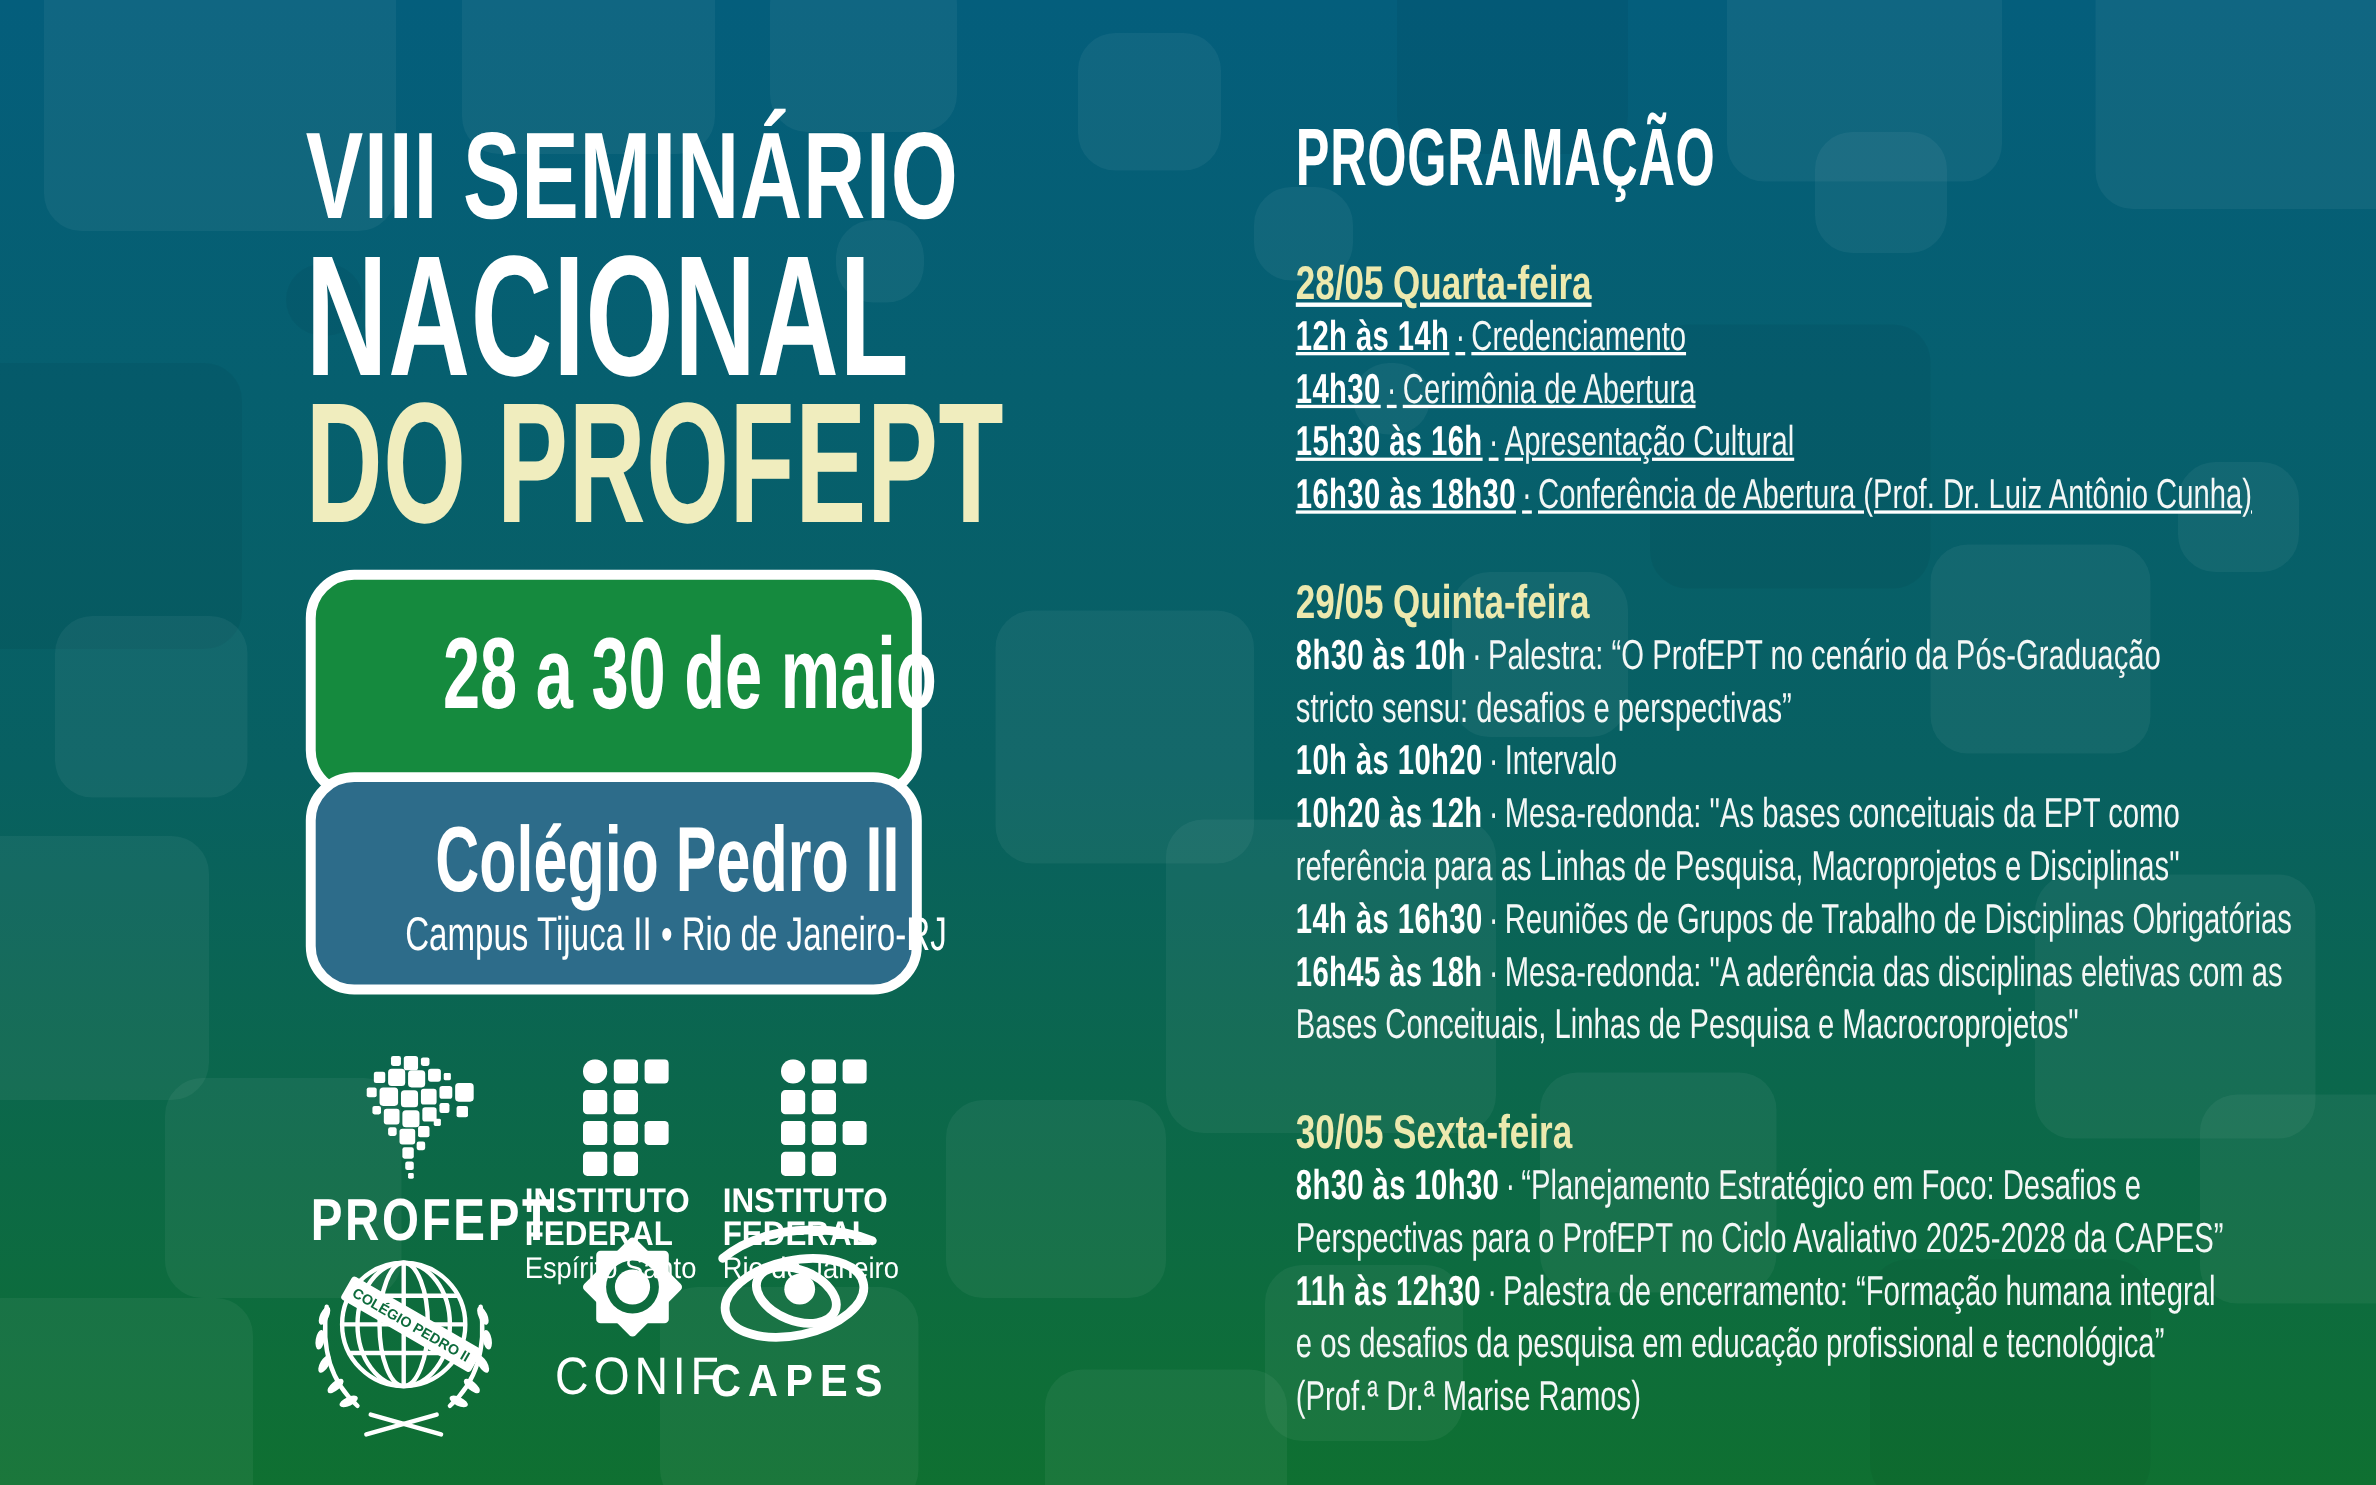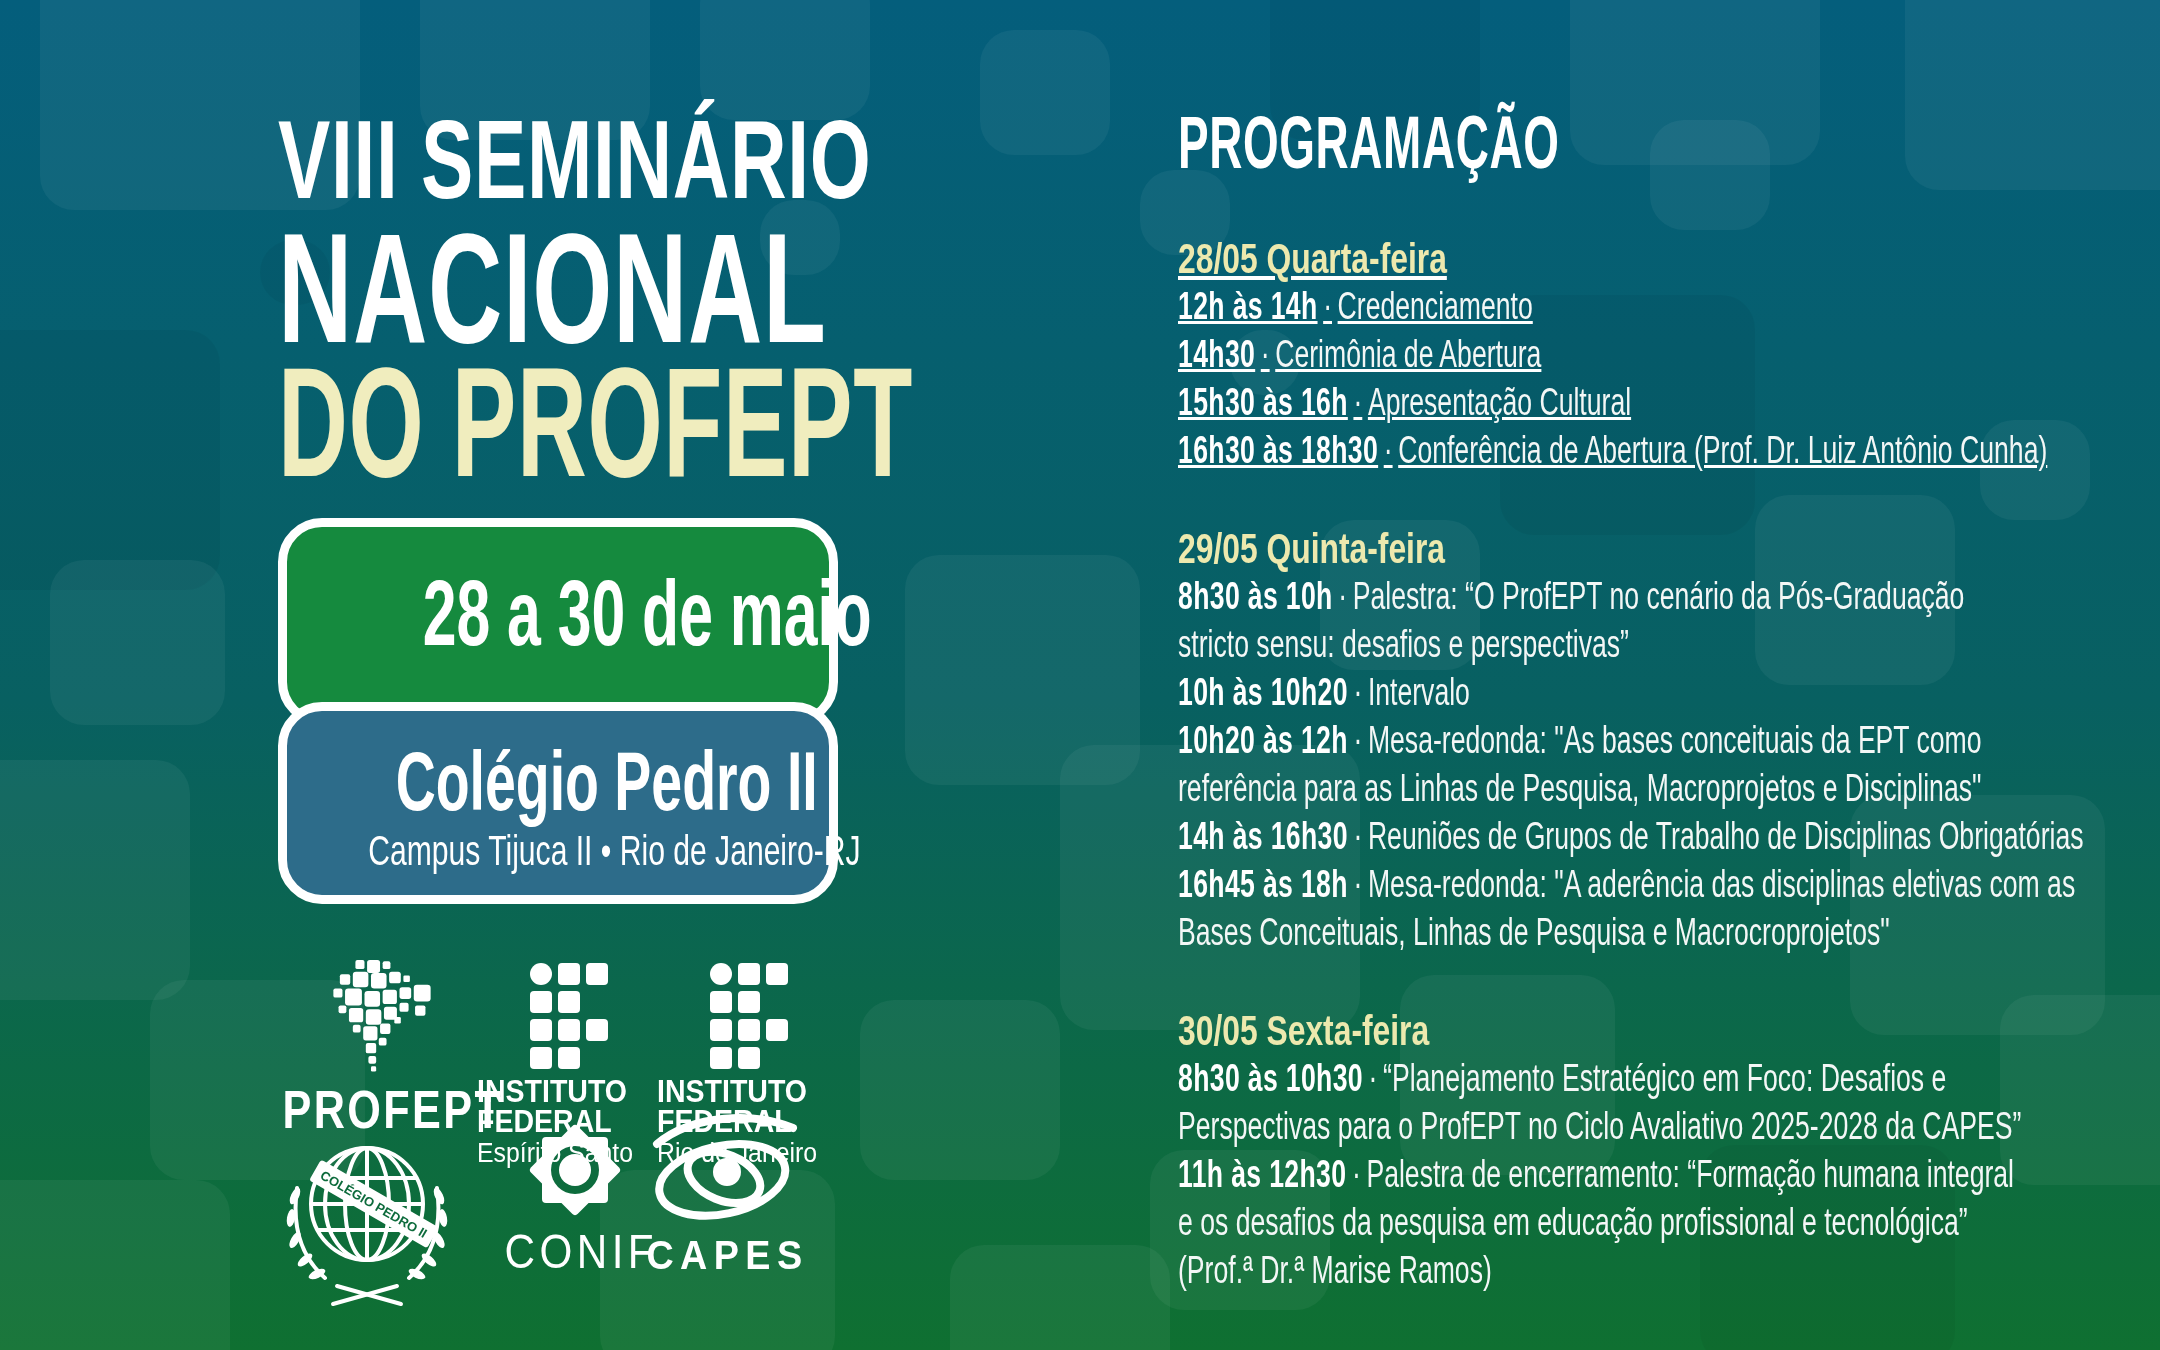--- a/index.html
+++ b/index.html
@@ -13,21 +13,21 @@
 
   
   .title-line{position:absolute;left:278px;color:#ffffff;font-weight:bold;
     line-height:1;white-space:nowrap;transform-origin:left top;}
   #title-1{top:104px;font-size:112px;transform:scaleX(0.70);letter-spacing:1px;}
   #title-2{top:210px;font-size:156px;transform:scaleX(0.66);letter-spacing:1px;}
   #title-3{top:344px;font-size:156px;color:#f0edbe;transform:scaleX(0.62);letter-spacing:1px;}
 
   .badge{position:absolute;left:278px;width:560px;border:9px solid #ffffff;
     border-radius:44px;box-sizing:border-box;text-align:center;color:#fff;}
-  #date-badge{top:518px;height:208px;background:#158a3e;padding-left:20px;}
+  #date-badge{top:518px;height:208px;background:#158a3e;}
   #date-badge .badge-text{margin-top:34px;font-size:92px;font-weight:bold;
     display:inline-block;transform:scaleX(0.66);white-space:nowrap;}
   #venue-badge{top:702px;height:202px;background:#2d6c8a;}
   #venue-badge .badge-title{margin-top:28px;font-size:84px;font-weight:bold;
     display:inline-block;transform:scaleX(0.66);white-space:nowrap;line-height:1;}
   #venue-badge .badge-sub{margin-top:6px;font-size:43px;font-weight:normal;
     display:block;transform:scaleX(0.70);white-space:nowrap;line-height:1;}
 
   
   .logo-text{position:absolute;color:#fff;text-align:center;white-space:nowrap;}

